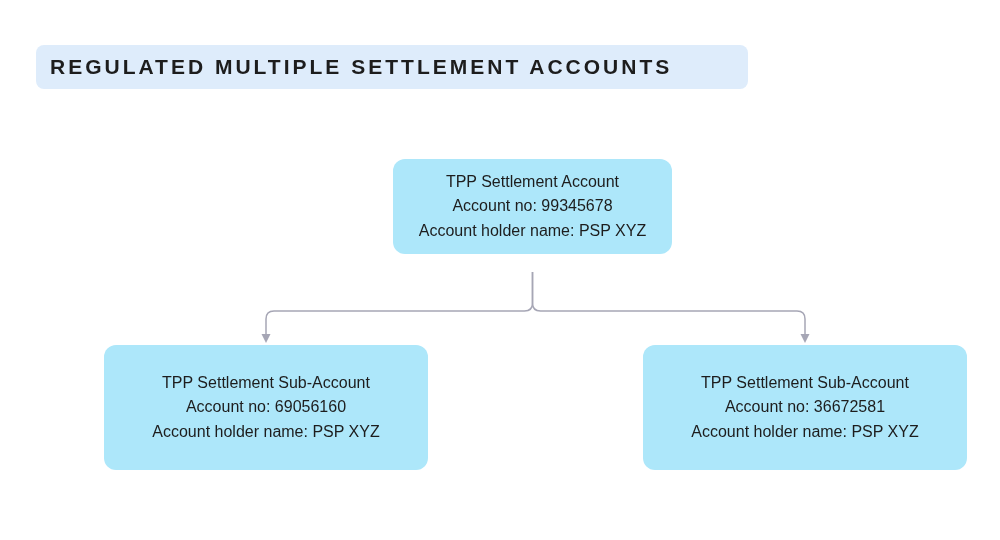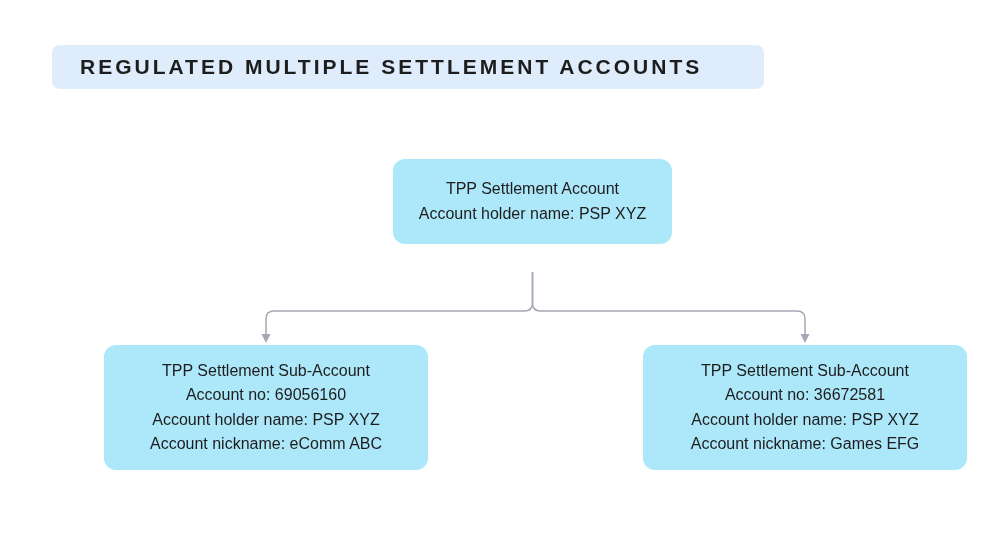--- a/index.html
+++ b/index.html
@@ -19,22 +19,21 @@
     position: absolute;
     left: 36px;
     top: 45px;
     width: 712px;
     height: 44px;
     background: #deecfb;
     border-radius: 8px;
     display: flex;
     align-items: center;
     box-sizing: border-box;
-    padding-left: 28px;
-    margin-left: 16px;
+    padding-left: 14px;
   }
   .title-pill .title-text {
     font-size: 21px;
     font-weight: 700;
     letter-spacing: 3px;
     color: #1d1d1d;
     white-space: nowrap;
   }
   .connectors {
     position: absolute;
@@ -51,21 +50,21 @@
     display: flex;
     flex-direction: column;
     justify-content: center;
     align-items: center;
     text-align: center;
     color: #1d1d1d;
     font-size: 16px;
     line-height: 24.5px;
     box-sizing: border-box;
   }
-  .node-root  { left: 393px; top: 159px; width: 279px; height: 85px; }
+  .node-root  { left: 393px; top: 159px; width: 279px; height: 95px; }
   .node-left  { left: 104px; top: 345px; width: 324px; height: 125px; }
   .node-right { left: 643px; top: 345px; width: 324px; height: 125px; }
   .node-line { white-space: nowrap; }
 </style>
 </head>
 <body>
 
 <div class="canvas">
 
   <div class="title-pill">
@@ -74,30 +73,29 @@
 
   <svg class="connectors" viewBox="0 0 1000 540" aria-hidden="true">
     <path d="M532.5 272 V303 Q532.5 311 524.5 311 H274 Q266 311 266 319 V335" fill="none" stroke="#a6a6b5" stroke-width="1.5"></path>
     <path d="M532.5 272 V303 Q532.5 311 540.5 311 H797 Q805 311 805 319 V335" fill="none" stroke="#a6a6b5" stroke-width="1.5"></path>
     <polygon points="261.5,334 270.5,334 266,343" fill="#a6a6b5"></polygon>
     <polygon points="800.5,334 809.5,334 805,343" fill="#a6a6b5"></polygon>
   </svg>
 
   <div class="node node-root">
     <div class="node-line">TPP Settlement Account</div>
+    <div class="node-line">Account no: 99345678</div>
     <div class="node-line">Account holder name: PSP XYZ</div>
   </div>
 
   <div class="node node-left">
     <div class="node-line">TPP Settlement Sub-Account</div>
     <div class="node-line">Account no: 69056160</div>
     <div class="node-line">Account holder name: PSP XYZ</div>
-    <div class="node-line">Account nickname: eComm ABC</div>
   </div>
 
   <div class="node node-right">
     <div class="node-line">TPP Settlement Sub-Account</div>
     <div class="node-line">Account no: 36672581</div>
     <div class="node-line">Account holder name: PSP XYZ</div>
-    <div class="node-line">Account nickname: Games EFG</div>
   </div>
 
 </div>
 
 </body></html>

